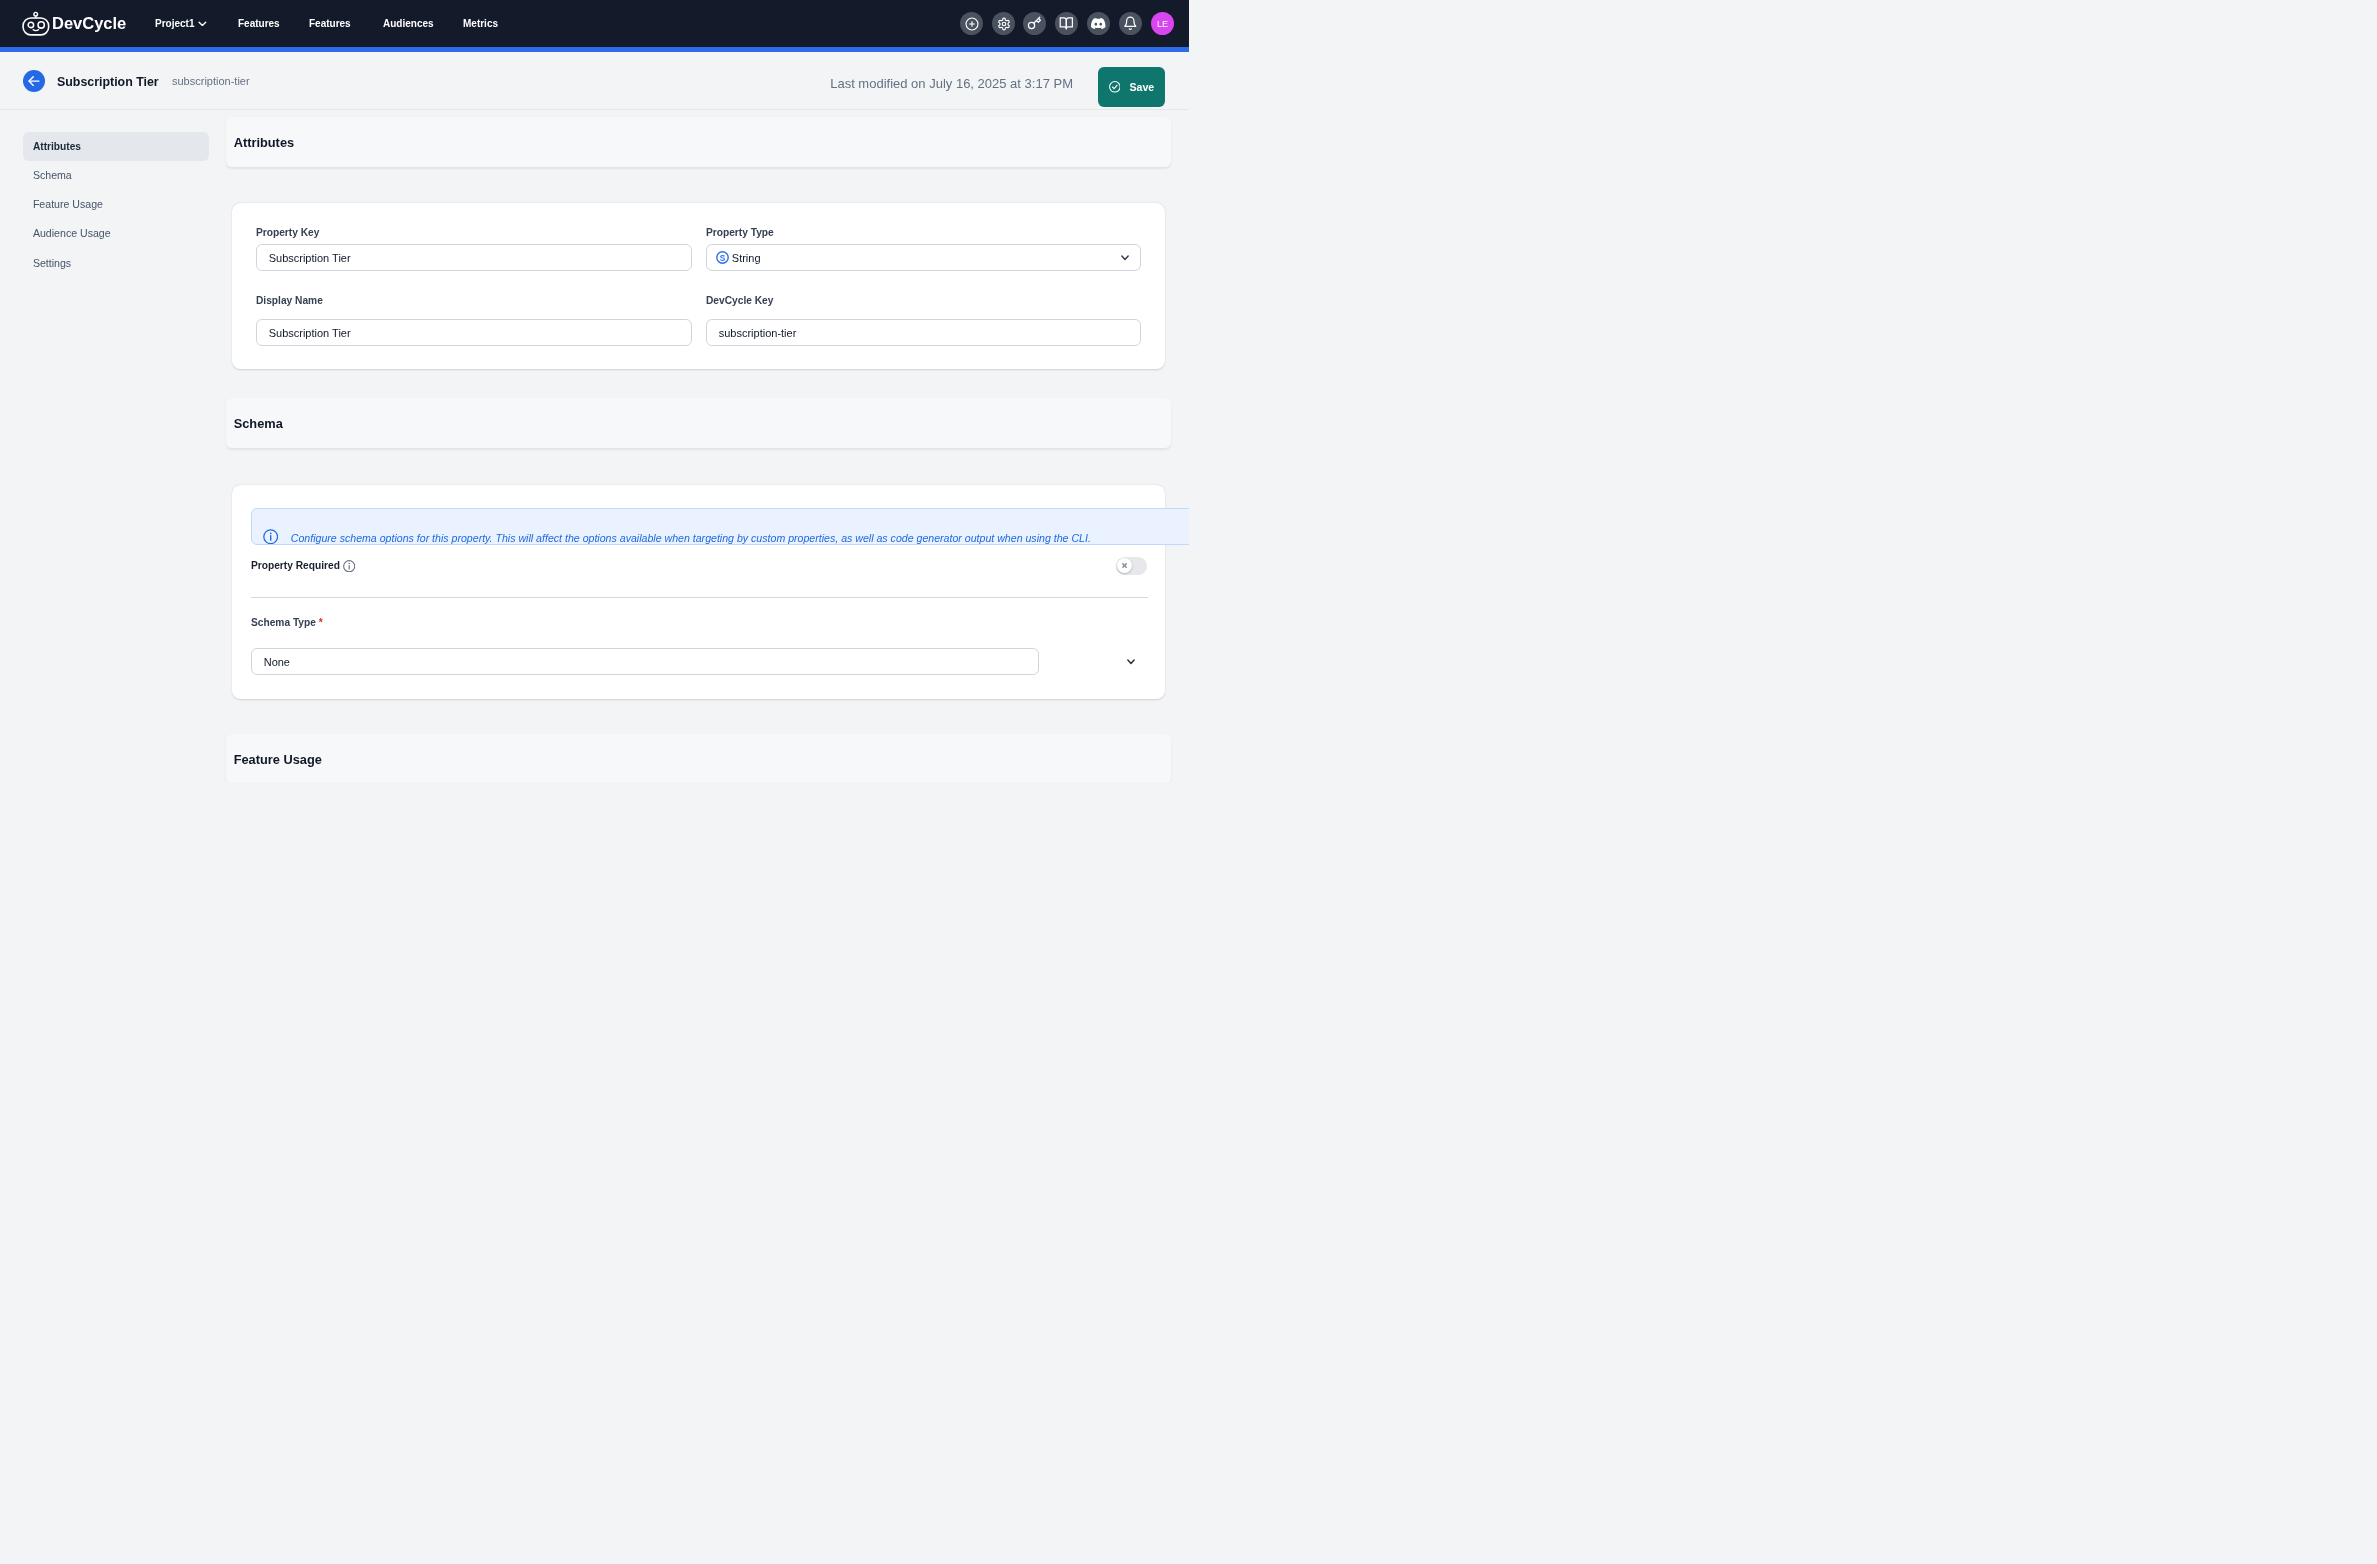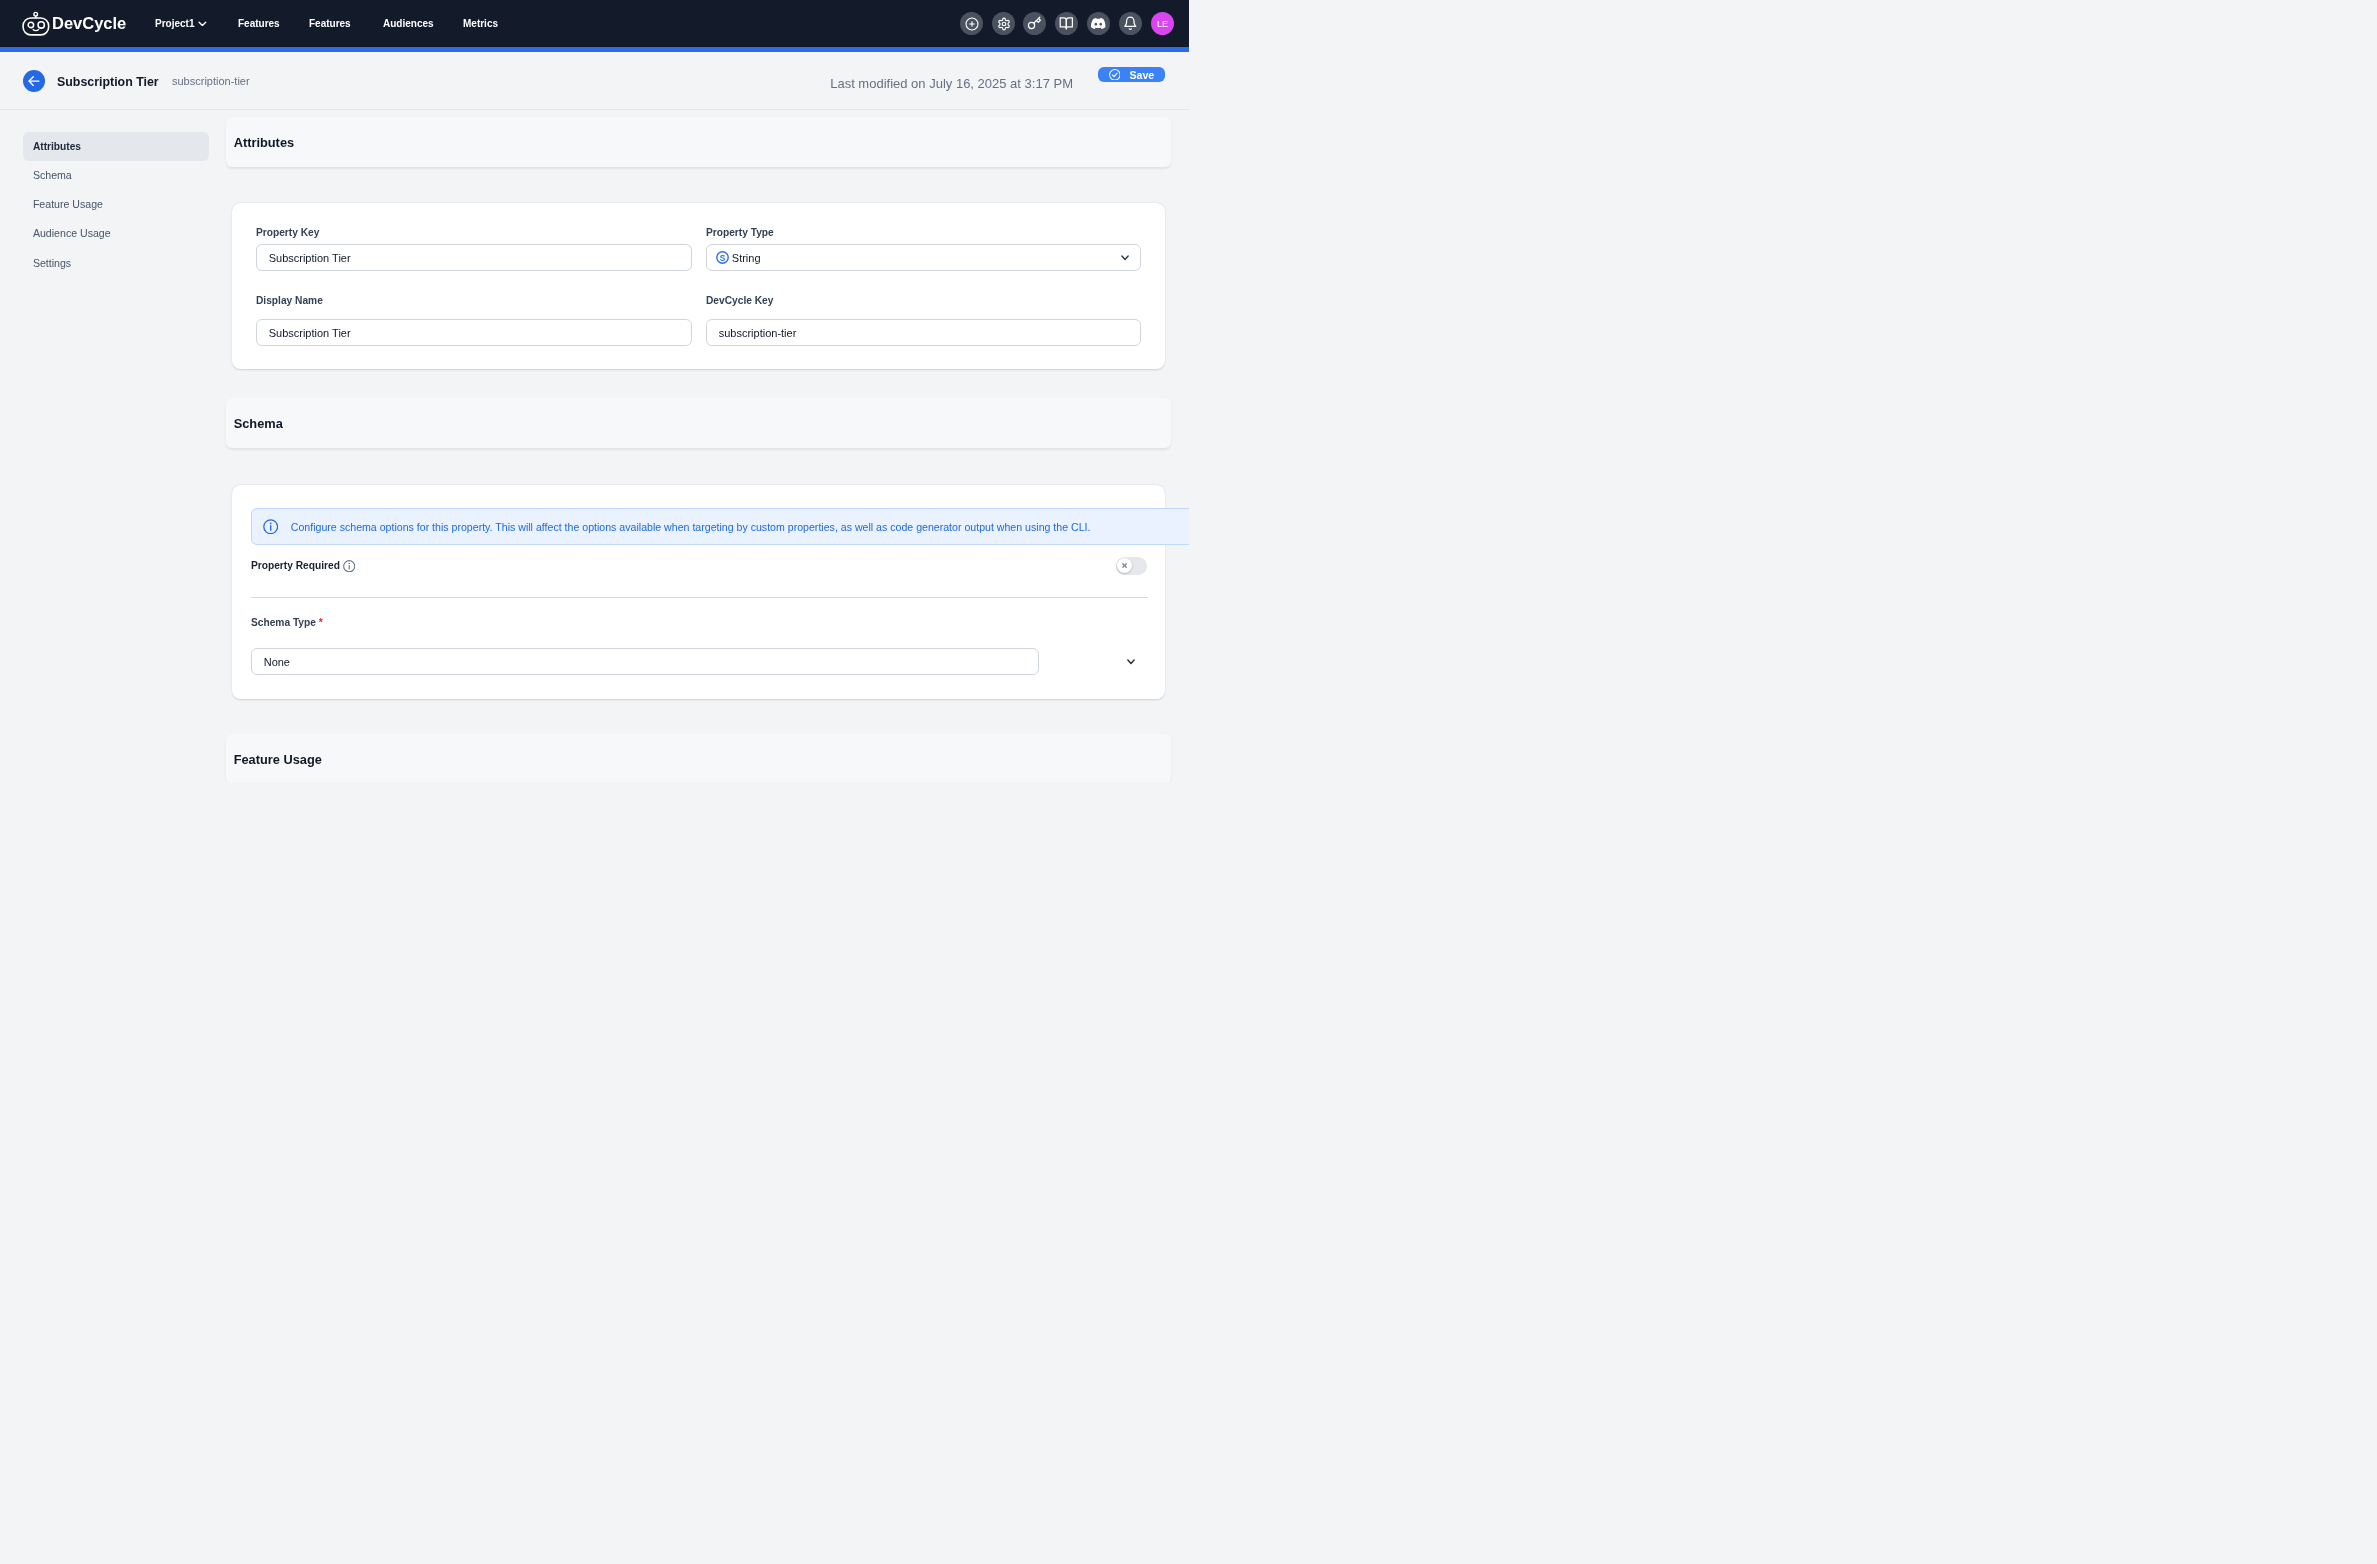--- a/index.html
+++ b/index.html
@@ -13,40 +13,40 @@
   .navlink { position:absolute; top:0; height:47px; line-height:47px; color:#fff; font-size:10px; font-weight:700; }
   .navcircle { position:absolute; top:12px; width:23px; height:23px; border-radius:50%; background:#4a5260; display:flex; align-items:center; justify-content:center; }
   #avatar { position:absolute; top:12px; width:23px; height:23px; border-radius:50%; background:#d946ef; color:#fff; font-size:9.1px; font-weight:400; display:flex; align-items:center; justify-content:center; }
 
   
   #pagehead { position:absolute; left:0; top:52px; width:1189px; height:58px; border-bottom:0.7px solid #e4e7ec; }
   #backbtn { position:absolute; left:23px; top:70px; width:22px; height:22px; border-radius:50%; background:#2468e5; display:flex; align-items:center; justify-content:center; }
   #ptitle { position:absolute; left:57px; top:75px; font-size:12.4px; font-weight:700; color:#101828; }
   #pkey { position:absolute; left:172px; top:75px; font-size:11px; color:#667085; }
   #lastmod { position:absolute; right:116px; top:76px; font-size:13px; color:#667085; }
-  #savebtn { position:absolute; left:1098px; top:67px; width:67px; height:15px; border-radius:5.9px; background:#3b82f6; color:#fff; display:flex; align-items:center; justify-content:center; gap:9px; font-size:10.6px; font-weight:700; }
+  #savebtn { position:absolute; left:1098px; top:67px; width:67px; height:40px; border-radius:5.9px; background:#0f766e; color:#fff; display:flex; align-items:center; justify-content:center; gap:9px; font-size:10.6px; font-weight:700; }
 
   
   .sideitem { position:absolute; left:23.4px; width:186px; height:29px; line-height:29px; padding-left:9.5px; font-size:10.6px; color:#475467; border-radius:5.9px; }
   .sideitem.active { background:#e4e7eb; color:#1d2939; font-weight:700; font-size:10.2px; }
 
   
   .band { position:absolute; left:226px; width:945px; background:#f7f8f9; border-radius:5.9px; box-shadow:0 1.5px 2.2px rgba(16,24,40,.07); }
   .band h2 { position:absolute; left:7.7px; font-size:12.8px; line-height:1; font-weight:700; color:#101828; }
 
   
   .card { position:absolute; left:232px; width:933px; background:#fff; border-radius:8.8px; box-shadow:0 0.7px 2.2px rgba(16,24,40,.1),0 0.7px 1.5px rgba(16,24,40,.06); }
 
   .flabel { position:absolute; font-size:10.2px; font-weight:700; color:#344054; }
   .finput { position:absolute; height:27px; background:#fff; border:0.7px solid #d0d5dd; border-radius:5.9px; font-size:11px; color:#101828; display:flex; align-items:center; padding-left:11.7px; }
 
   .chev { position:absolute; }
 
   
-  #banner { position:absolute; left:251px; top:508px; width:1057px; height:37px; background:#e9f2fe; border:0.7px solid #bdd9fc; border-radius:5.9px; display:flex; align-items:center; }
+  #banner { position:absolute; left:251px; top:508px; width:1057px; height:37px; background:#e9f2fe; border:0.7px solid #bdd9fc; border-radius:5.9px; display:flex; align-items:flex-end;font-style:italic; }
   #banner .txt { font-size:10.6px; color:#1f6ae0; }
 
   #divider { position:absolute; left:251px; top:597px; width:897px; height:0.7px; background:#d4d9e0; }
 
   #toggle { position:absolute; left:1116px; top:557px; width:31px; height:17.6px; border-radius:8.8px; background:#e7e8eb; }
   #knob { position:absolute; left:0.7px; top:1.1px; width:15.4px; height:15.4px; border-radius:50%; background:#fff; box-shadow:0 0.7px 2.2px rgba(0,0,0,.25); display:flex; align-items:center; justify-content:center; }
 </style>
 </head>
 <body>
 

